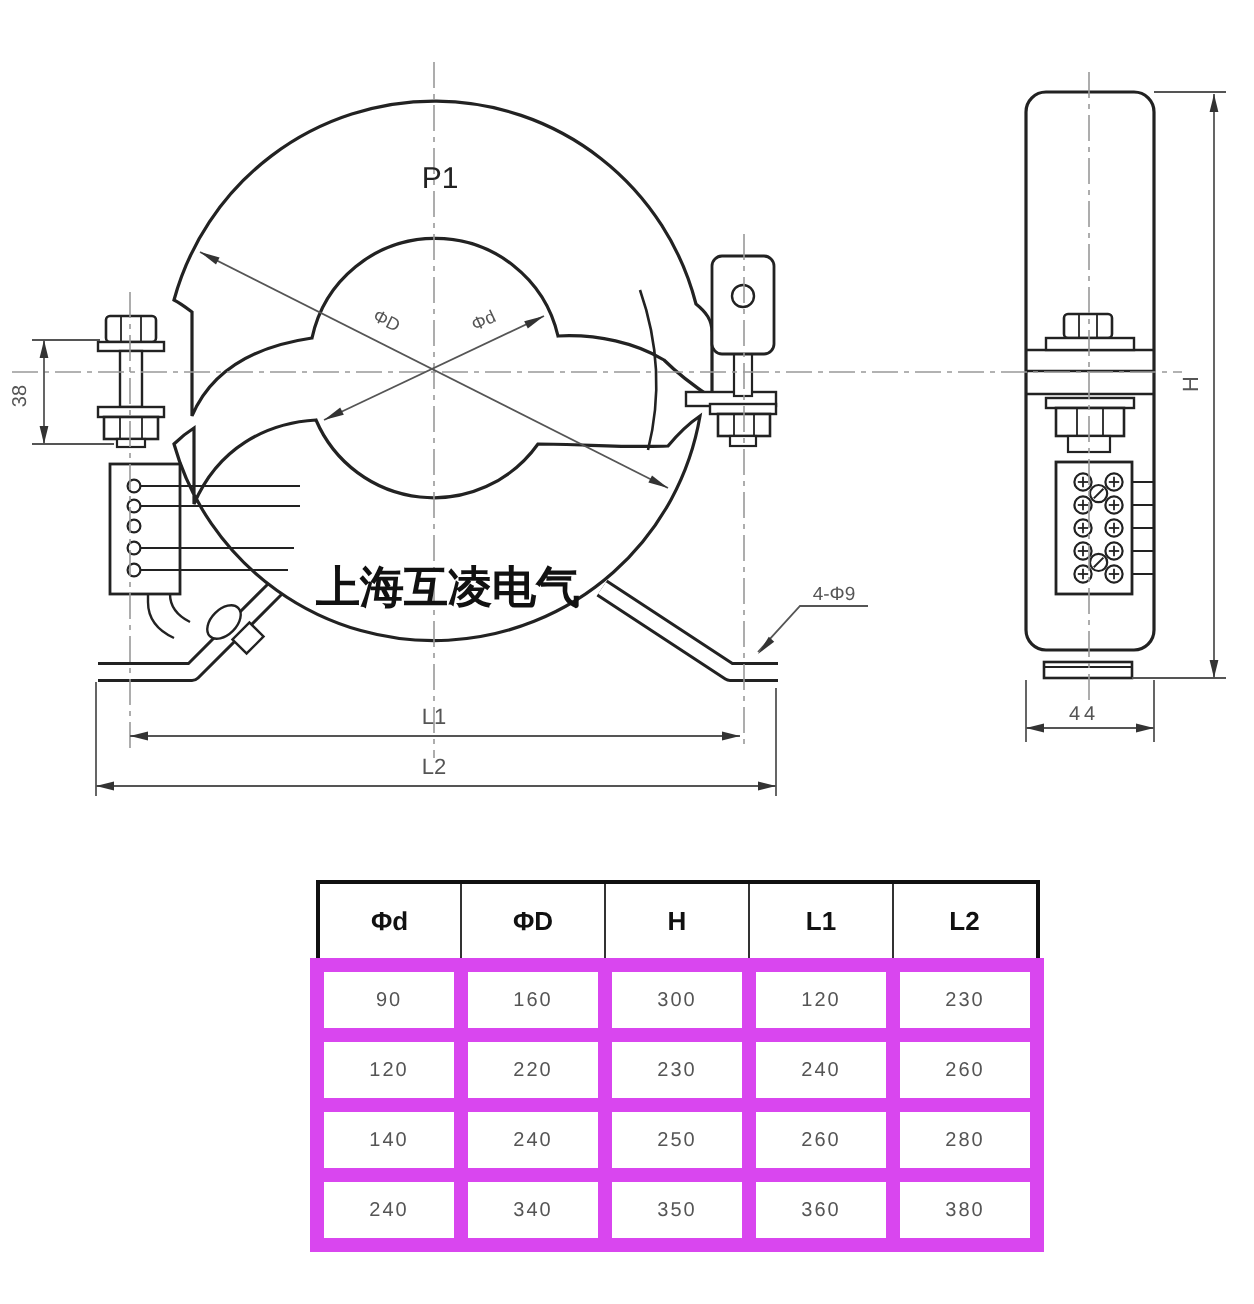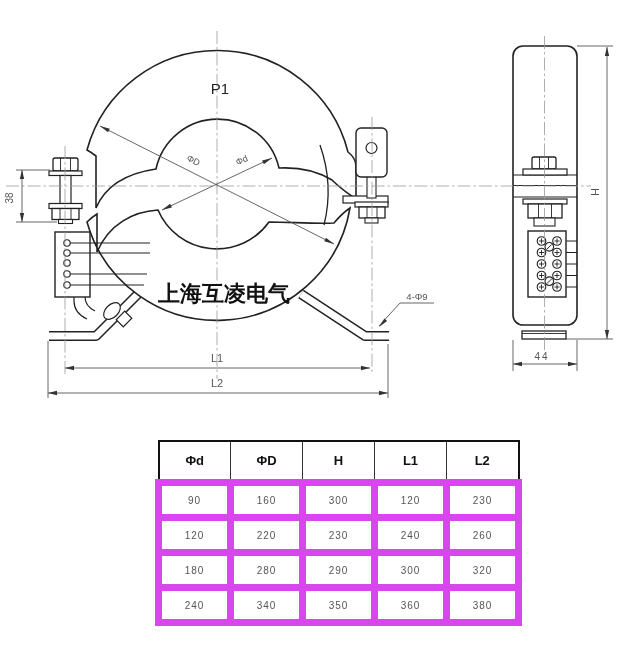--- a/index.html
+++ b/index.html
@@ -213,25 +213,25 @@
       <td>230</td>
     </tr>
     <tr>
       <td>120</td>
       <td>220</td>
       <td>230</td>
       <td>240</td>
       <td>260</td>
     </tr>
     <tr>
-      <td>180</td>
+      <td>140</td>
+      <td>240</td>
+      <td>250</td>
+      <td>260</td>
       <td>280</td>
-      <td>290</td>
-      <td>300</td>
-      <td>320</td>
     </tr>
     <tr>
       <td>240</td>
       <td>340</td>
       <td>350</td>
       <td>360</td>
       <td>380</td>
     </tr>
   </tbody>
 </table>

